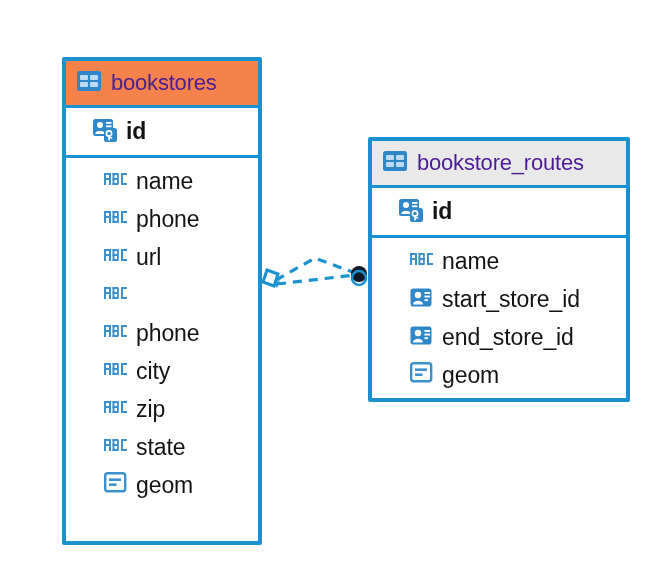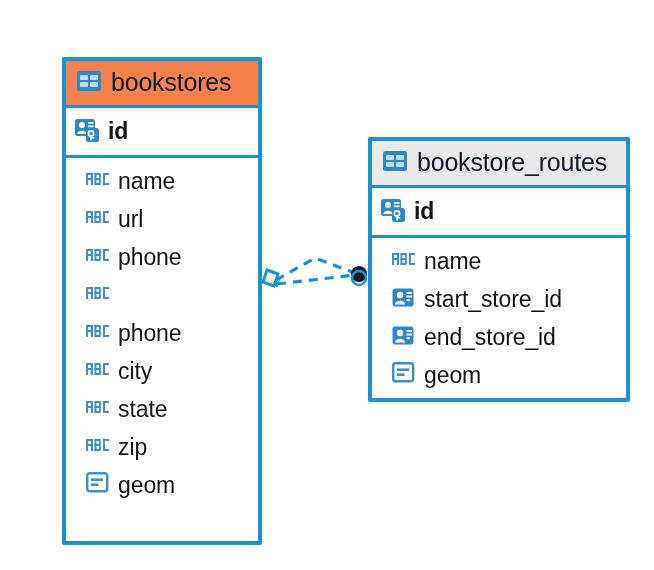--- a/index.html
+++ b/index.html
@@ -48,41 +48,41 @@
     display: flex;
     align-items: center;
     gap: 9px;
     padding: 5px 10px 6px 10px;
     height: 44px;
   }
   .entity-header.accent-orange { background: #F5824A; }
   .entity-header.accent-gray   { background: #E9E9E9; }
 
   .entity-title {
-    font-size: 25px;
-    color: #0f172a;
+    font-size: 22px;
+    color: #4c1d95;
     letter-spacing: -0.2px;
     white-space: nowrap;
   }
 
   .pk-section {
     border-top: 3px solid #1B91D0;
     border-bottom: 3px solid #1B91D0;
   }
 
   .field-list {
     padding: 4px 0 5px 0;
     margin-left: 12px;
   }
 
   .field-row {
     display: flex;
     align-items: center;
     gap: 8px;
-    padding: 1px 8px;
+    padding: 1px 26px;
     height: 38px;
     box-sizing: border-box;
   }
   .pk-section .field-row { height: 47px; }
 
   .field-name {
     font-size: 23px;
     color: #131313;
     white-space: nowrap;
     letter-spacing: -0.1px;
@@ -182,20 +182,43 @@
                 <rect x="8.5" y="7" width="6" height="2"></rect>
               <rect x="8.5" y="12" width="6" height="2"></rect>
               <rect x="13" y="3" width="1.8" height="5"></rect>
                 <rect x="13" y="8" width="1.8" height="5"></rect>
               <rect x="17" y="2" width="6" height="2"></rect>
                 <rect x="17" y="12" width="6" height="2"></rect>
               <rect x="17" y="2" width="2" height="12"></rect>
             </g>
           </svg>
         </span>
+        <span class="field-name">phone</span>
+      </div>
+
+      <div class="field-row">
+        <span class="ficon">
+          <svg width="24" height="16" viewBox="0 0 24 16">
+            <g fill="#3C90CC">
+              <rect x="0" y="2" width="2" height="12"></rect>
+                <rect x="5" y="2" width="2" height="12"></rect>
+              <rect x="0" y="2" width="7" height="2"></rect>
+                <rect x="0" y="7" width="7" height="2"></rect>
+              <rect x="8.5" y="2" width="2" height="12"></rect>
+              <rect x="8.5" y="2" width="6" height="2"></rect>
+                <rect x="8.5" y="7" width="6" height="2"></rect>
+              <rect x="8.5" y="12" width="6" height="2"></rect>
+              <rect x="13" y="3" width="1.8" height="5"></rect>
+                <rect x="13" y="8" width="1.8" height="5"></rect>
+              <rect x="17" y="2" width="6" height="2"></rect>
+                <rect x="17" y="12" width="6" height="2"></rect>
+              <rect x="17" y="2" width="2" height="12"></rect>
+            </g>
+          </svg>
+        </span>
         <span class="field-name">url</span>
       </div>
 
       <div class="field-row">
         <span class="ficon">
           <svg width="24" height="16" viewBox="0 0 24 16">
             <g fill="#3C90CC">
               <rect x="0" y="2" width="2" height="12"></rect>
                 <rect x="5" y="2" width="2" height="12"></rect>
               <rect x="0" y="2" width="7" height="2"></rect>
@@ -205,20 +228,42 @@
                 <rect x="8.5" y="7" width="6" height="2"></rect>
               <rect x="8.5" y="12" width="6" height="2"></rect>
               <rect x="13" y="3" width="1.8" height="5"></rect>
                 <rect x="13" y="8" width="1.8" height="5"></rect>
               <rect x="17" y="2" width="6" height="2"></rect>
                 <rect x="17" y="12" width="6" height="2"></rect>
               <rect x="17" y="2" width="2" height="12"></rect>
             </g>
           </svg>
         </span>
+      </div>
+
+      <div class="field-row">
+        <span class="ficon">
+          <svg width="24" height="16" viewBox="0 0 24 16">
+            <g fill="#3C90CC">
+              <rect x="0" y="2" width="2" height="12"></rect>
+                <rect x="5" y="2" width="2" height="12"></rect>
+              <rect x="0" y="2" width="7" height="2"></rect>
+                <rect x="0" y="7" width="7" height="2"></rect>
+              <rect x="8.5" y="2" width="2" height="12"></rect>
+              <rect x="8.5" y="2" width="6" height="2"></rect>
+                <rect x="8.5" y="7" width="6" height="2"></rect>
+              <rect x="8.5" y="12" width="6" height="2"></rect>
+              <rect x="13" y="3" width="1.8" height="5"></rect>
+                <rect x="13" y="8" width="1.8" height="5"></rect>
+              <rect x="17" y="2" width="6" height="2"></rect>
+                <rect x="17" y="12" width="6" height="2"></rect>
+              <rect x="17" y="2" width="2" height="12"></rect>
+            </g>
+          </svg>
+        </span>
         <span class="field-name">phone</span>
       </div>
 
       <div class="field-row">
         <span class="ficon">
           <svg width="24" height="16" viewBox="0 0 24 16">
             <g fill="#3C90CC">
               <rect x="0" y="2" width="2" height="12"></rect>
                 <rect x="5" y="2" width="2" height="12"></rect>
               <rect x="0" y="2" width="7" height="2"></rect>
@@ -228,65 +273,20 @@
                 <rect x="8.5" y="7" width="6" height="2"></rect>
               <rect x="8.5" y="12" width="6" height="2"></rect>
               <rect x="13" y="3" width="1.8" height="5"></rect>
                 <rect x="13" y="8" width="1.8" height="5"></rect>
               <rect x="17" y="2" width="6" height="2"></rect>
                 <rect x="17" y="12" width="6" height="2"></rect>
               <rect x="17" y="2" width="2" height="12"></rect>
             </g>
           </svg>
         </span>
-      </div>
-
-      <div class="field-row">
-        <span class="ficon">
-          <svg width="24" height="16" viewBox="0 0 24 16">
-            <g fill="#3C90CC">
-              <rect x="0" y="2" width="2" height="12"></rect>
-                <rect x="5" y="2" width="2" height="12"></rect>
-              <rect x="0" y="2" width="7" height="2"></rect>
-                <rect x="0" y="7" width="7" height="2"></rect>
-              <rect x="8.5" y="2" width="2" height="12"></rect>
-              <rect x="8.5" y="2" width="6" height="2"></rect>
-                <rect x="8.5" y="7" width="6" height="2"></rect>
-              <rect x="8.5" y="12" width="6" height="2"></rect>
-              <rect x="13" y="3" width="1.8" height="5"></rect>
-                <rect x="13" y="8" width="1.8" height="5"></rect>
-              <rect x="17" y="2" width="6" height="2"></rect>
-                <rect x="17" y="12" width="6" height="2"></rect>
-              <rect x="17" y="2" width="2" height="12"></rect>
-            </g>
-          </svg>
-        </span>
-        <span class="field-name">phone</span>
-      </div>
-
-      <div class="field-row">
-        <span class="ficon">
-          <svg width="24" height="16" viewBox="0 0 24 16">
-            <g fill="#3C90CC">
-              <rect x="0" y="2" width="2" height="12"></rect>
-                <rect x="5" y="2" width="2" height="12"></rect>
-              <rect x="0" y="2" width="7" height="2"></rect>
-                <rect x="0" y="7" width="7" height="2"></rect>
-              <rect x="8.5" y="2" width="2" height="12"></rect>
-              <rect x="8.5" y="2" width="6" height="2"></rect>
-                <rect x="8.5" y="7" width="6" height="2"></rect>
-              <rect x="8.5" y="12" width="6" height="2"></rect>
-              <rect x="13" y="3" width="1.8" height="5"></rect>
-                <rect x="13" y="8" width="1.8" height="5"></rect>
-              <rect x="17" y="2" width="6" height="2"></rect>
-                <rect x="17" y="12" width="6" height="2"></rect>
-              <rect x="17" y="2" width="2" height="12"></rect>
-            </g>
-          </svg>
-        </span>
         <span class="field-name">city</span>
       </div>
 
       <div class="field-row">
         <span class="ficon">
           <svg width="24" height="16" viewBox="0 0 24 16">
             <g fill="#3C90CC">
               <rect x="0" y="2" width="2" height="12"></rect>
                 <rect x="5" y="2" width="2" height="12"></rect>
               <rect x="0" y="2" width="7" height="2"></rect>
@@ -296,44 +296,44 @@
                 <rect x="8.5" y="7" width="6" height="2"></rect>
               <rect x="8.5" y="12" width="6" height="2"></rect>
               <rect x="13" y="3" width="1.8" height="5"></rect>
                 <rect x="13" y="8" width="1.8" height="5"></rect>
               <rect x="17" y="2" width="6" height="2"></rect>
                 <rect x="17" y="12" width="6" height="2"></rect>
               <rect x="17" y="2" width="2" height="12"></rect>
             </g>
           </svg>
         </span>
+        <span class="field-name">zip</span>
+      </div>
+
+      <div class="field-row">
+        <span class="ficon">
+          <svg width="24" height="16" viewBox="0 0 24 16">
+            <g fill="#3C90CC">
+              <rect x="0" y="2" width="2" height="12"></rect>
+                <rect x="5" y="2" width="2" height="12"></rect>
+              <rect x="0" y="2" width="7" height="2"></rect>
+                <rect x="0" y="7" width="7" height="2"></rect>
+              <rect x="8.5" y="2" width="2" height="12"></rect>
+              <rect x="8.5" y="2" width="6" height="2"></rect>
+                <rect x="8.5" y="7" width="6" height="2"></rect>
+              <rect x="8.5" y="12" width="6" height="2"></rect>
+              <rect x="13" y="3" width="1.8" height="5"></rect>
+                <rect x="13" y="8" width="1.8" height="5"></rect>
+              <rect x="17" y="2" width="6" height="2"></rect>
+                <rect x="17" y="12" width="6" height="2"></rect>
+              <rect x="17" y="2" width="2" height="12"></rect>
+            </g>
+          </svg>
+        </span>
         <span class="field-name">state</span>
-      </div>
-
-      <div class="field-row">
-        <span class="ficon">
-          <svg width="24" height="16" viewBox="0 0 24 16">
-            <g fill="#3C90CC">
-              <rect x="0" y="2" width="2" height="12"></rect>
-                <rect x="5" y="2" width="2" height="12"></rect>
-              <rect x="0" y="2" width="7" height="2"></rect>
-                <rect x="0" y="7" width="7" height="2"></rect>
-              <rect x="8.5" y="2" width="2" height="12"></rect>
-              <rect x="8.5" y="2" width="6" height="2"></rect>
-                <rect x="8.5" y="7" width="6" height="2"></rect>
-              <rect x="8.5" y="12" width="6" height="2"></rect>
-              <rect x="13" y="3" width="1.8" height="5"></rect>
-                <rect x="13" y="8" width="1.8" height="5"></rect>
-              <rect x="17" y="2" width="6" height="2"></rect>
-                <rect x="17" y="12" width="6" height="2"></rect>
-              <rect x="17" y="2" width="2" height="12"></rect>
-            </g>
-          </svg>
-        </span>
-        <span class="field-name">zip</span>
       </div>
 
 
       <div class="field-row">
         <span class="ficon">
           <svg width="24" height="22" viewBox="0 0 24 22">
             <rect x="1.2" y="1.2" width="20" height="18" rx="2.5" fill="#ffffff" stroke="#3C90CC" stroke-width="2.4"></rect>
             <rect x="5" y="6.4" width="12" height="2.6" fill="#3C90CC"></rect>
             <rect x="5" y="11.4" width="7.5" height="2.6" fill="#3C90CC"></rect>
           </svg>

